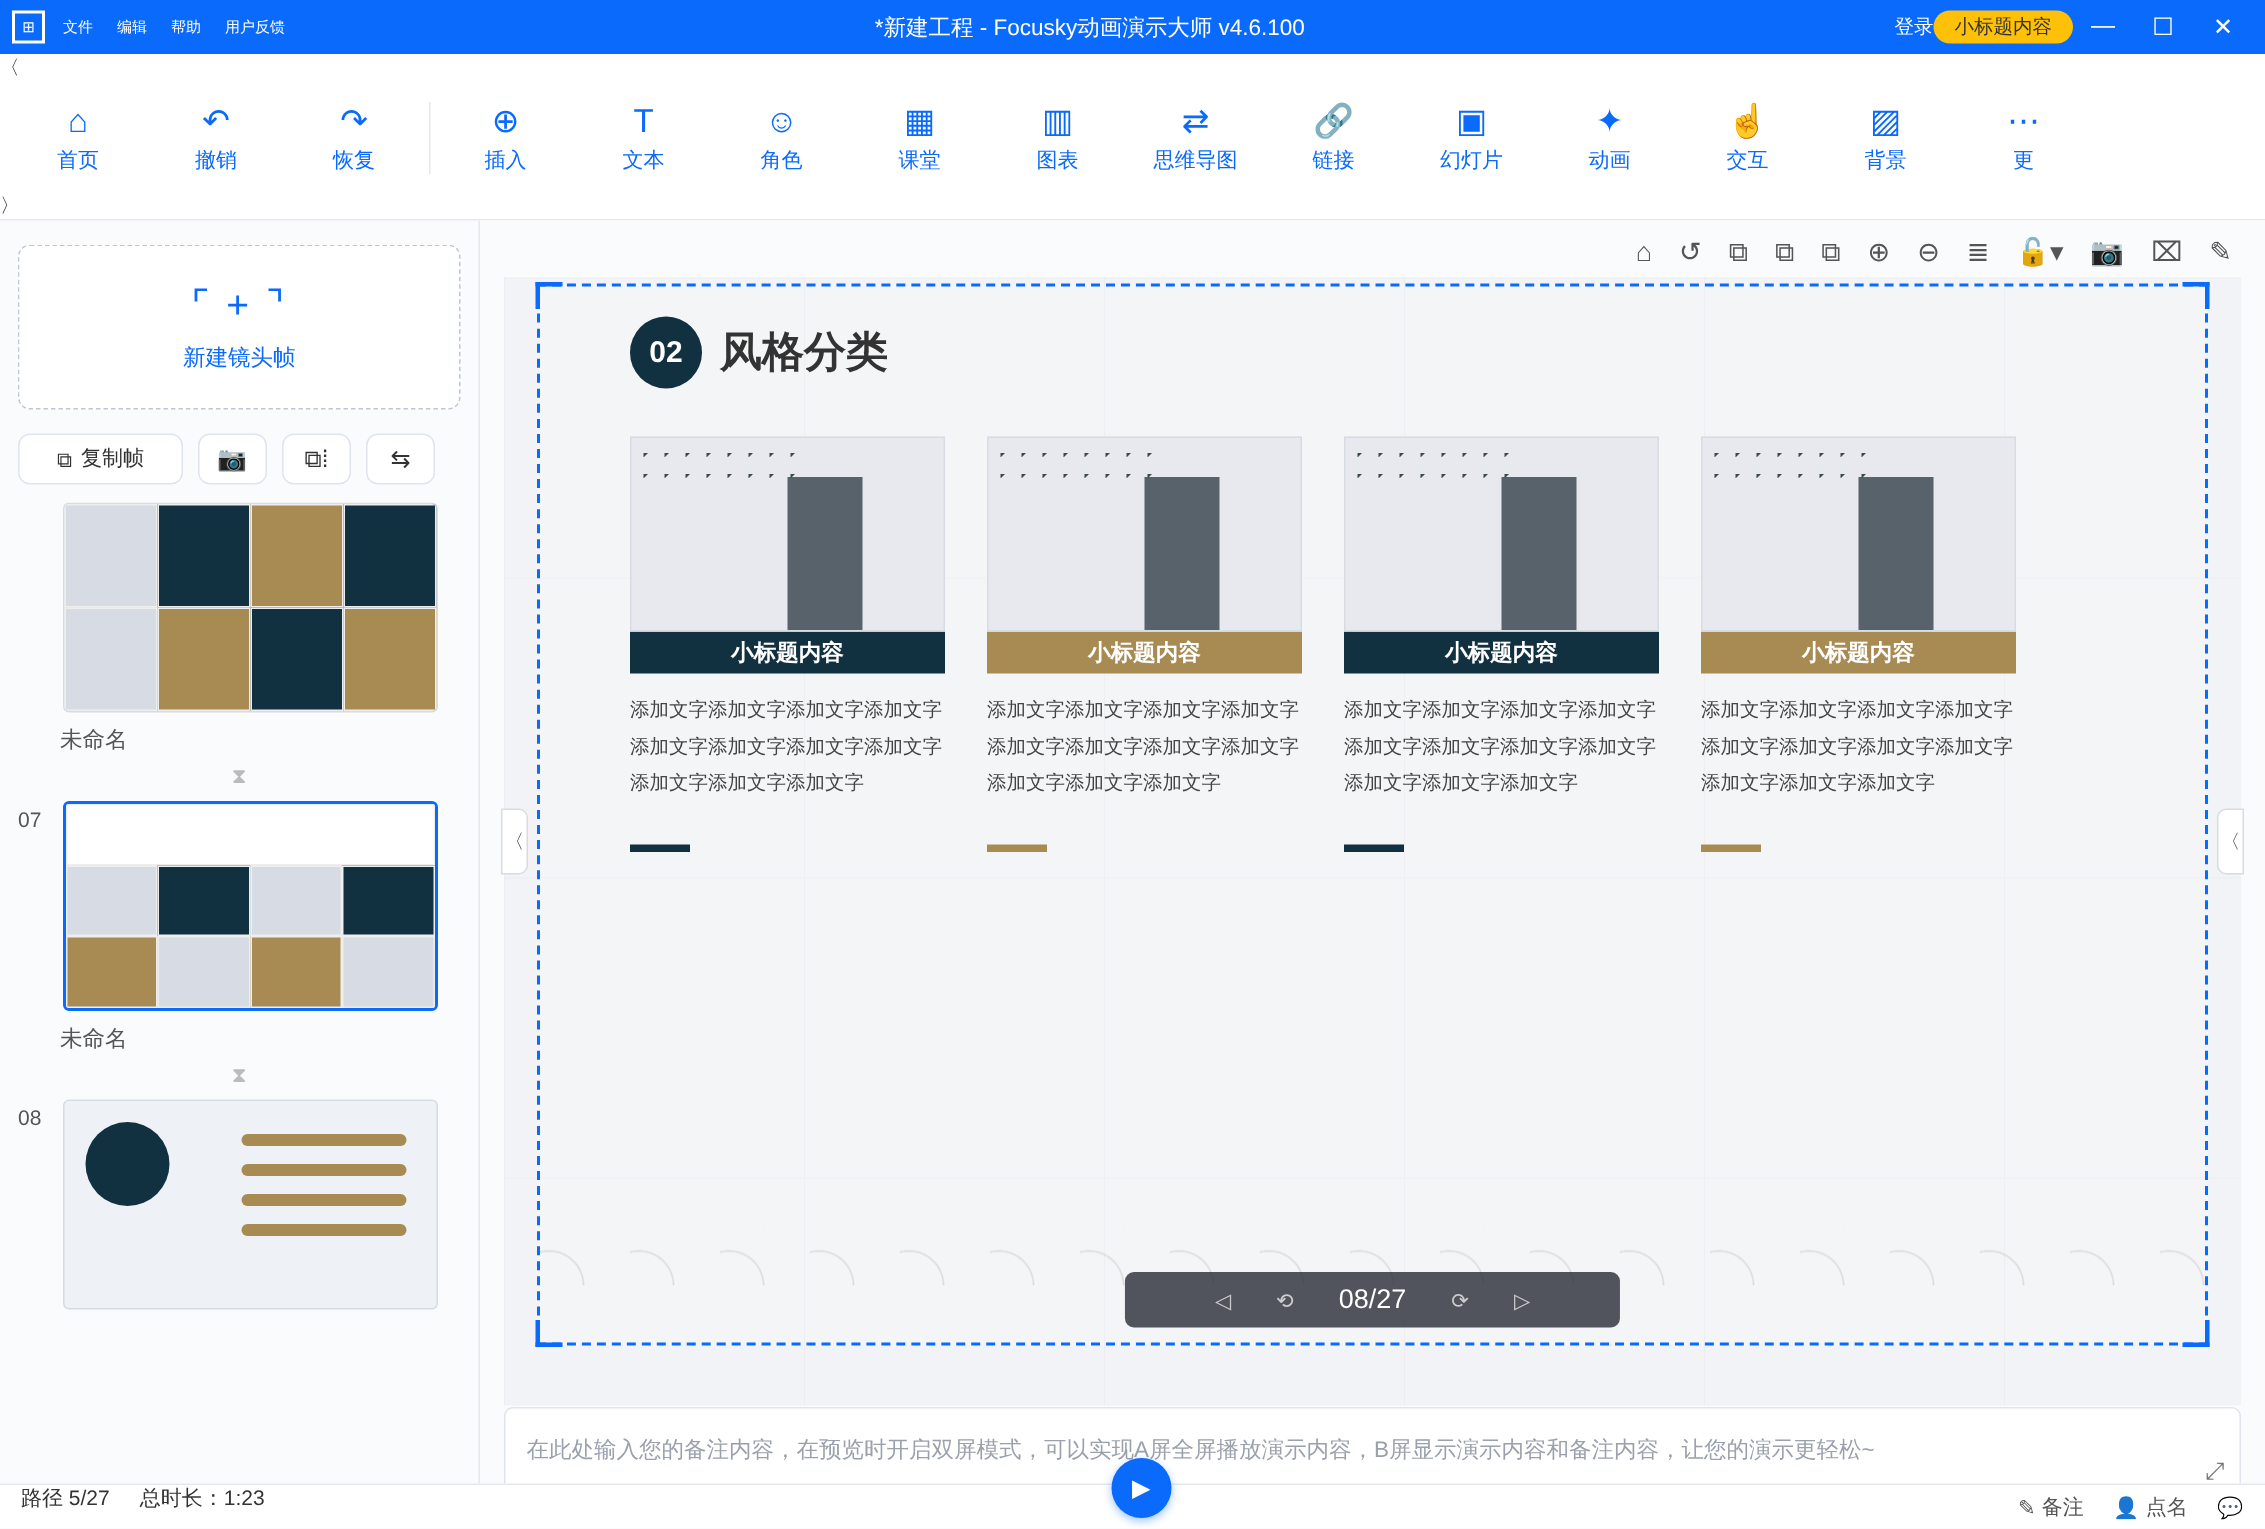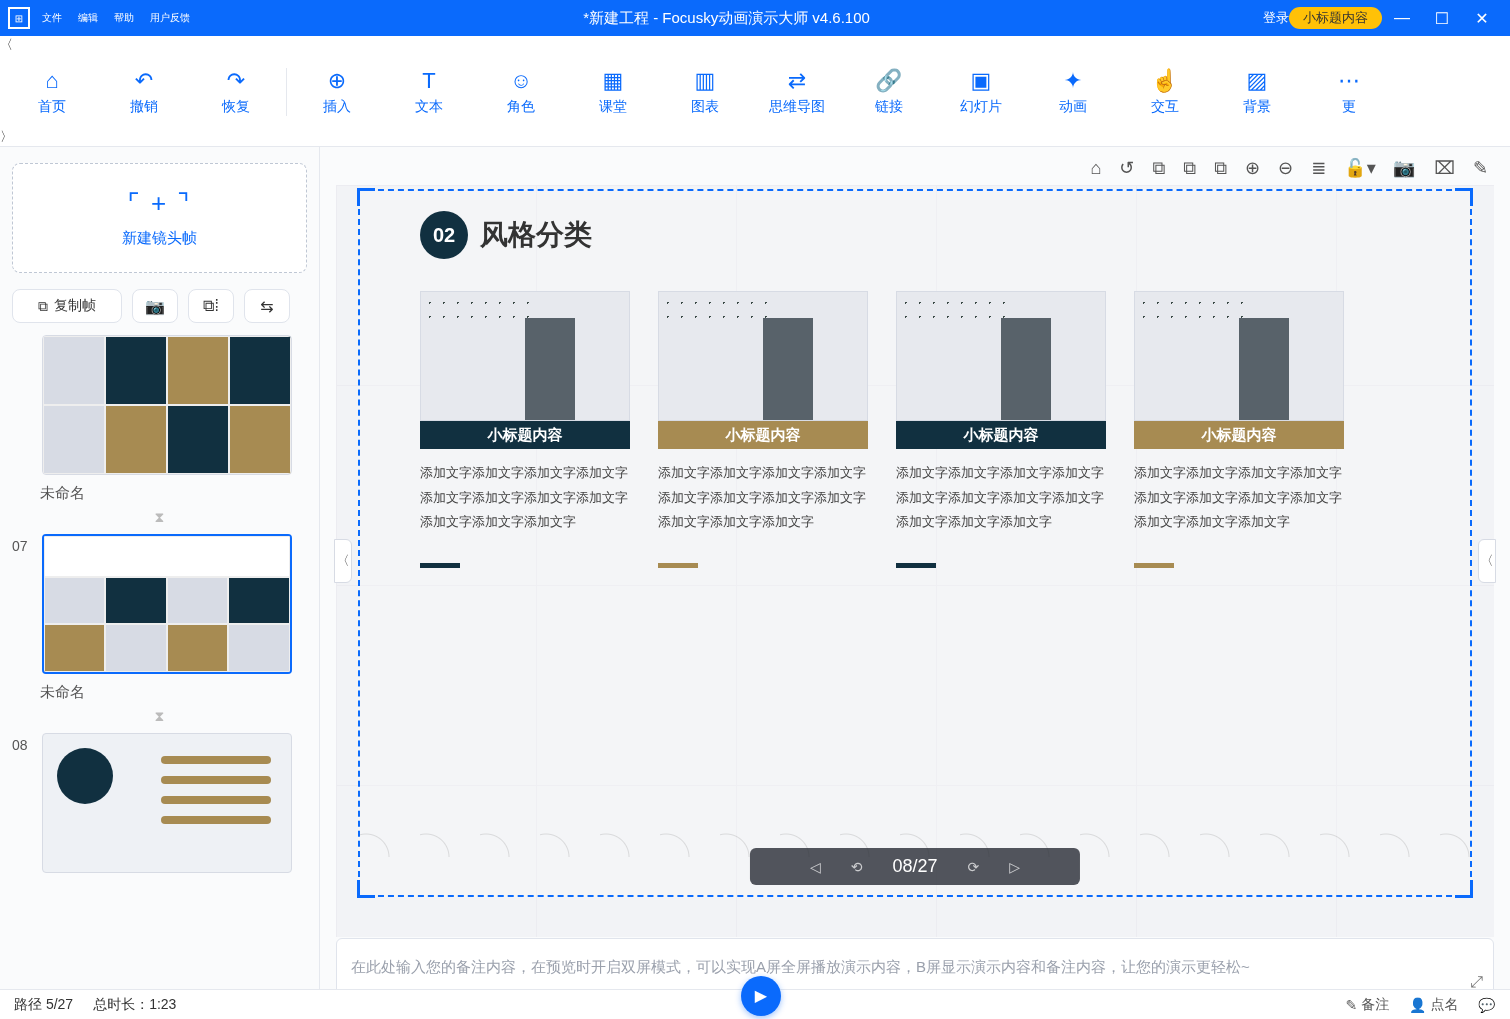--- a/index.html
+++ b/index.html
@@ -80,21 +80,21 @@
     background: radial-gradient(circle at 10% 100%, transparent 22px, #888 23px, transparent 24px) 0 0/60px 40px repeat-x;}
   .canvas-page-pill { position:absolute; left:50%; transform:translateX(-50%); bottom:52px; background:rgba(40,44,52,.8); color:#fff; border-radius:6px; padding:8px 60px; font-size:18px; display:flex; align-items:center; gap:30px;}
   .canvas-page-pill .p{opacity:.7; font-size:14px;}
   .canvas-collapse { position:absolute; left:-2px; top:50%; transform:translateY(-50%); width:18px; height:44px; border:1px solid #d7dbe4; background:#fff; border-radius:0 6px 6px 0; display:flex; align-items:center; justify-content:center; color:#555;}
   .canvas-collapse.rightedge{left:auto; right:-2px; border-radius:6px 0 0 6px;}
 
   .notes { margin:1px 16px 0 16px; border:1px solid #e0e4ec; background:#fff; border-radius:6px; padding:14px 38px 14px 14px; color:#9aa0ac; font-size:15px; line-height:1.9; position:relative; min-height:70px;}
   .notes .expand{position:absolute; right:10px; bottom:10px; color:#777; font-size:16px;}
 
   
-  .statusbar { position:fixed; bottom:0; left:0; right:0; height:30px; background:#fff; border-top:1px solid #e5e8ee; display:flex; align-items:center; padding:0 14px; font-size:14px; color:#333; gap:20px;}
+  .statusbar { position:fixed; bottom:0; left:0; right:0; height:30px; background:#fff; border-top:1px solid #e5e8ee; display:flex; padding:0 14px; font-size:14px; color:#333; gap:20px;}
   .statusbar .spacer{flex:1}
   .statusbar .play{width:40px;height:40px;border-radius:50%;background:#0a6afc;color:#fff;display:flex;align-items:center;justify-content:center;font-size:16px;margin-top:-18px; box-shadow:0 2px 6px rgba(10,106,252,.4);}
   .statusbar .sitem{display:flex;align-items:center;gap:4px;color:#555}
 </style>
 </head>
 <body>
 
 <div class="titlebar">
   <div class="logo">⊞</div>
   <div class="menus">

